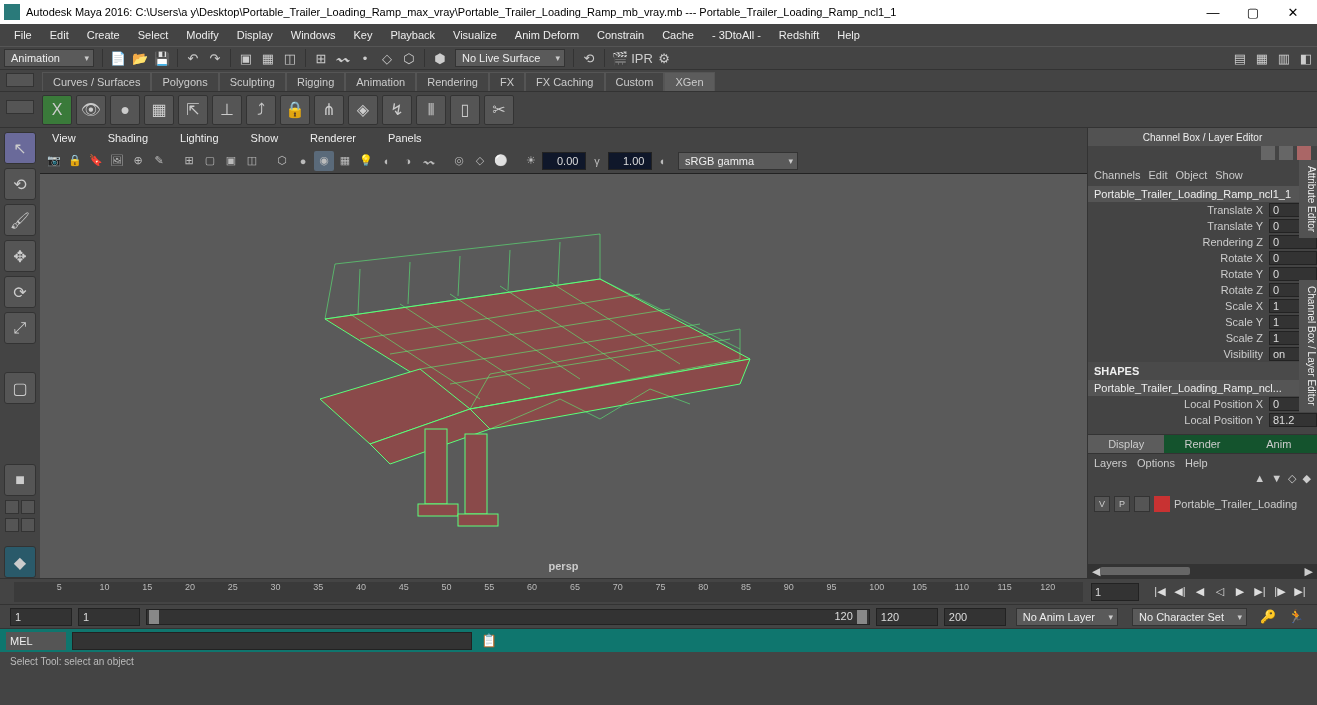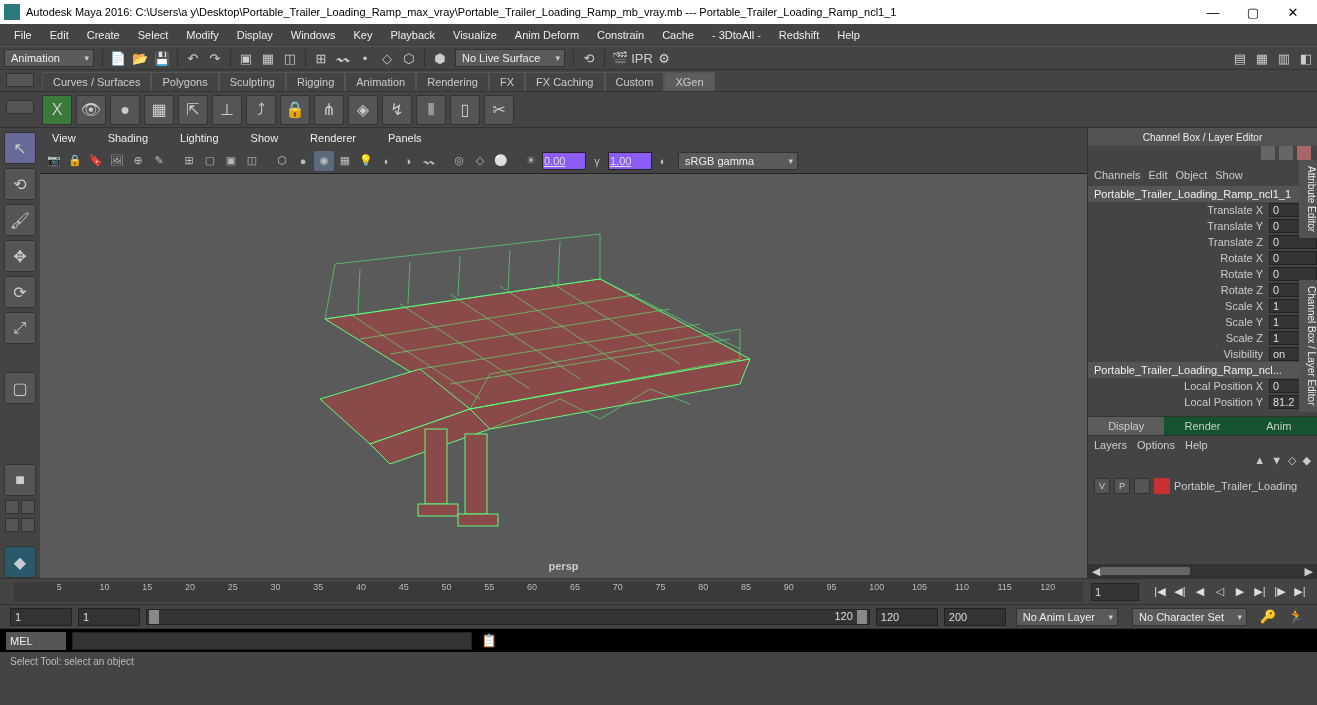--- a/index.html
+++ b/index.html
@@ -25,21 +25,21 @@
 .toolcol { width:40px; background:#444; display:flex; flex-direction:column; align-items:center; padding-top:4px; gap:4px;}
 .toolcol .tbtn { width:32px; height:32px; background:#555; border:1px solid #333; border-radius:3px; display:flex; align-items:center; justify-content:center; font-size:16px;}
 .toolcol .tbtn.sel { background:#6a6a9a; }
 .toolcol .spacer { flex:1; }
 .viewarea { flex:1; display:flex; flex-direction:column; background:#444;}
 .panelmenu { height:20px; display:flex; align-items:center; gap:16px; padding:0 4px; background:#444;}
 .panelmenu span { padding:2px 8px; color:#eee; cursor:pointer;}
 .panelicons { height:26px; display:flex; align-items:center; gap:1px; padding:0 4px; background:#444; border-bottom:1px solid #222;}
 .panelicons .pi { width:20px; height:20px; display:flex; align-items:center; justify-content:center; font-size:11px; color:#bbb; cursor:pointer; border-radius:2px;}
 .panelicons .pi.lit { background:#5a6a7a; }
-.numfield{background:#8b5cf6;border:1px solid #222;color:#ddd;width:44px;height:18px;padding:0 1px;display:flex;align-items:center;text-decoration:underline;}
+.numfield{background:#0f172a;border:1px solid #222;color:#ddd;width:44px;height:18px;padding:0 14px;display:flex;align-items:center;}
 .viewport { flex:1; background:#5a5a5a; position:relative; overflow:hidden;}
 .viewport svg { position:absolute; left:0; top:0; }
 .persp-label{position:absolute; left:50%; bottom:6px; transform:translateX(-50%); color:#ccc; font-weight:bold;}
 .axis { position:absolute; left:10px; bottom:8px; }
 .sidepanel { width:230px; background:#444; display:flex; flex-direction:column; border-left:1px solid #333;}
 .sidehead { height:18px; background:#525252; color:#eee; display:flex; align-items:center; justify-content:center; font-size:10px;}
 .sidetabs { height:22px; display:flex; align-items:center; gap:8px; padding:0 6px;}
 .sidetabs span { cursor:pointer; }
 .objname { padding:2px 6px; color:#eee; background:#555; }
 .attr-list { flex:0 0 auto; }
@@ -61,21 +61,21 @@
 .verttab2{ top:280px;}
 .timeslider { height:26px; background:#444; display:flex; align-items:center; border-top:1px solid #333;}
 .timeslider .track{flex:1;height:20px;background:#3a3a3a;position:relative;margin:0 4px;}
 .timeslider .tick{position:absolute;top:0;font-size:9px;color:#bbb;}
 .timeslider .cur{width:48px;height:18px;background:#333;border:1px solid #222;color:#ddd;margin:0 4px;padding:0 3px;display:flex;align-items:center;}
 .playctrl .pbtn{width:18px;height:18px;display:flex;align-items:center;justify-content:center;color:#ddd;cursor:pointer;font-size:11px;}
 .rangebar { height:24px; background:#444; display:flex; align-items:center; gap:6px; padding:0 10px; border-top:1px solid #333;}
 .rangebar .fld{width:62px;height:18px;background:#333;border:1px solid #222;color:#ddd;padding:0 4px;display:flex;align-items:center;}
 .rangebar .slider{flex:1;height:16px;background:#333;border:1px solid #222;position:relative;}
 .rangebar .slider .knob{position:absolute;top:0;height:14px;width:10px;background:#888;}
-.cmdline { height:24px; background:#000000; display:flex; align-items:center; padding:0 6px; gap:6px; border-top:1px solid #333;}
+.cmdline { height:24px; background:#0f766e; display:flex; align-items:center; padding:0 6px; gap:6px; border-top:1px solid #333;}
 .cmdline .lang{width:60px;height:18px;background:#555;color:#eee;padding:0 4px;display:flex;align-items:center;}
 .cmdline .cmd{width:400px;height:18px;background:#333;border:1px solid #222;}
 .cmdline .result{flex:1;height:18px;background:#333;border:1px solid #222;color:#ddd;padding:0 4px;display:flex;align-items:center;font-style:italic;}
 .helpline { height:18px; background:#444; color:#bbb; padding:0 10px; display:flex; align-items:center; font-size:10px;}
 .shelf-sidebtn{position:absolute;left:6px;width:28px;height:14px;background:#555;border:1px solid #333;}
 </style>
 </head>
 <body>
 
 <div class="titlebar">
@@ -310,21 +310,21 @@
     <div class="attr-list" id="attrlist">
         <div class="attr-row">
           <div class="lbl">Translate X</div>
           <div class="val">0</div>
         </div>
         <div class="attr-row">
           <div class="lbl">Translate Y</div>
           <div class="val">0</div>
         </div>
         <div class="attr-row">
-          <div class="lbl">Translate Z</div>
+          <div class="lbl">Rendering Z</div>
           <div class="val">0</div>
         </div>
         <div class="attr-row">
           <div class="lbl">Rotate X</div>
           <div class="val">0</div>
         </div>
         <div class="attr-row">
           <div class="lbl">Rotate Y</div>
           <div class="val">0</div>
         </div>
@@ -342,20 +342,21 @@
         </div>
         <div class="attr-row">
           <div class="lbl">Scale Z</div>
           <div class="val">1</div>
         </div>
         <div class="attr-row">
           <div class="lbl">Visibility</div>
           <div class="val">on</div>
         </div>
       </div>
+    <div class="section-h">SHAPES</div>
     <div class="objname">Portable_Trailer_Loading_Ramp_ncl...</div>
     <div class="attr-list" id="shapeattrlist">
         <div class="attr-row">
           <div class="lbl">Local Position X</div>
           <div class="val">0</div>
         </div>
         <div class="attr-row">
           <div class="lbl">Local Position Y</div>
           <div class="val">81.2</div>
         </div>

